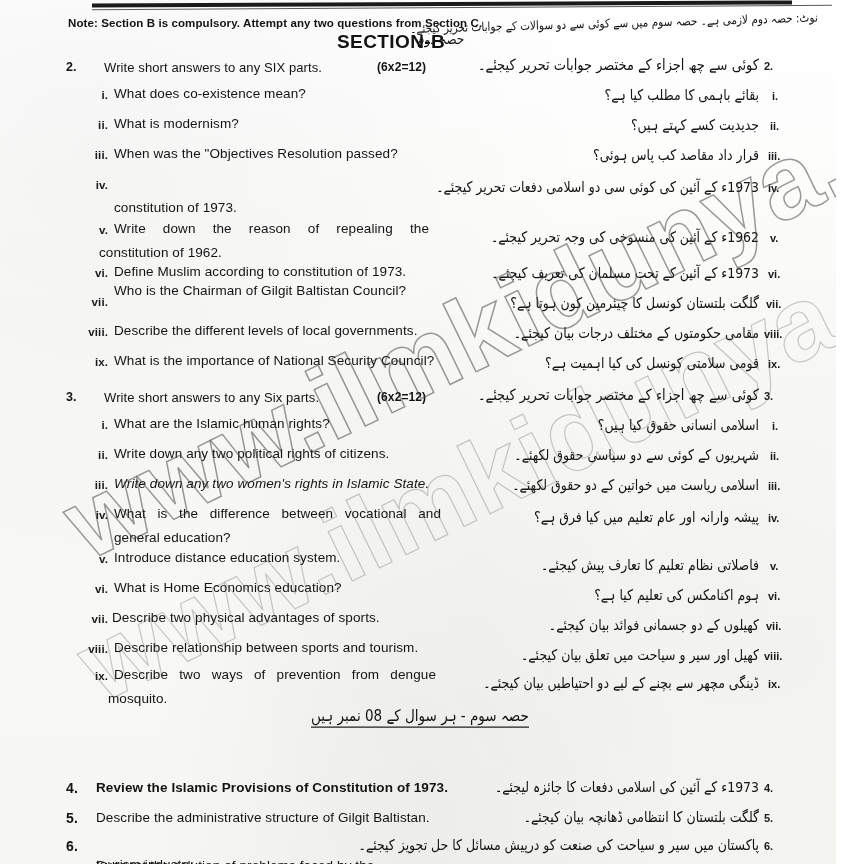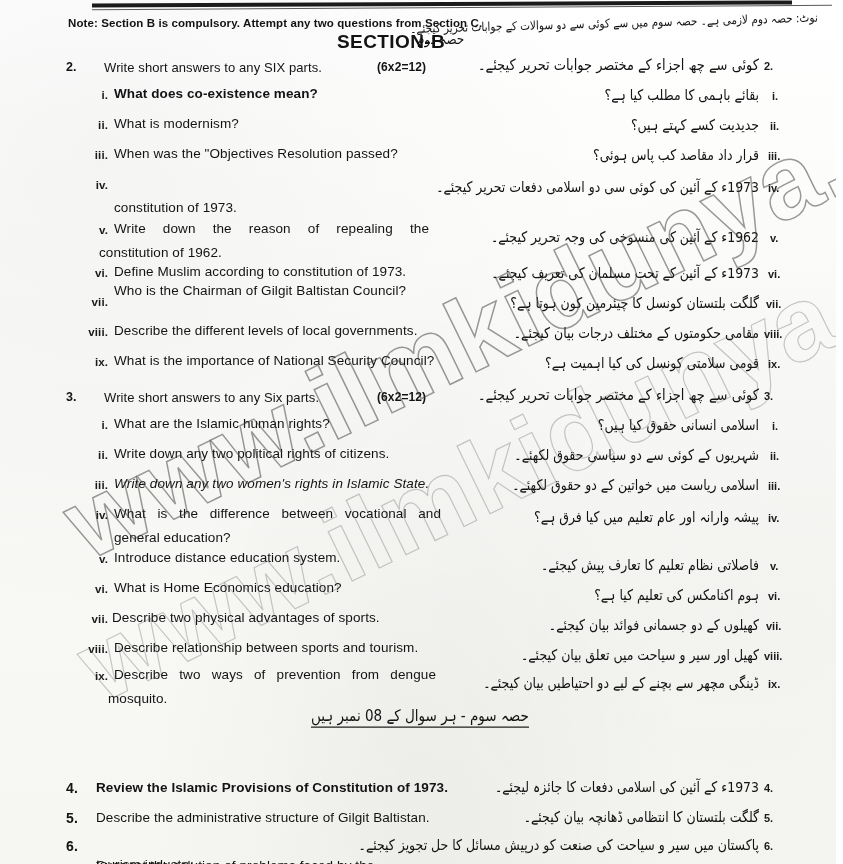--- a/index.html
+++ b/index.html
@@ -179,21 +179,21 @@
     <div class="eng sec-b">SECTION-B</div>
     <div class="urdu sec-b-urdu">حصہ دوم</div>
 
     <div class="eng qnum" style="top:60px;left:66px;">2.</div>
     <div class="eng qhead" style="top:60px;left:104px;">Write short answers to any SIX parts.</div>
     <div class="eng marks" style="top:60px;left:377px;">(6x2=12)</div>
     <div class="u-rn" style="top:60px;left:764px;">2.</div>
     <div class="urdu u-head" style="top:57px;right:77px;">کوئی سے چھ اجزاء کے مختصر جوابات تحریر کیجئے۔</div>
 
     <div class="eng rn" style="top:89px;left:82px;width:26px;">i.</div>
-    <div class="eng ptext" style="top:86px;left:114px;font-weight:bold;">What does co-existence mean?</div>
+    <div class="eng ptext" style="top:86px;left:114px;">What does co-existence mean?</div>
 
     <div class="eng rn" style="top:119px;left:82px;width:26px;">ii.</div>
     <div class="eng ptext" style="top:116px;left:114px;">What is modernism?</div>
 
     <div class="eng rn" style="top:149px;left:78px;width:30px;">iii.</div>
     <div class="eng ptext" style="top:146px;left:114px;">When was the "Objectives Resolution passed?</div>
 
     <div class="eng rn" style="top:179px;left:78px;width:30px;">iv.</div>
     <div class="eng ptext-c" style="top:200px;left:114px;">constitution of 1973.</div>
 

